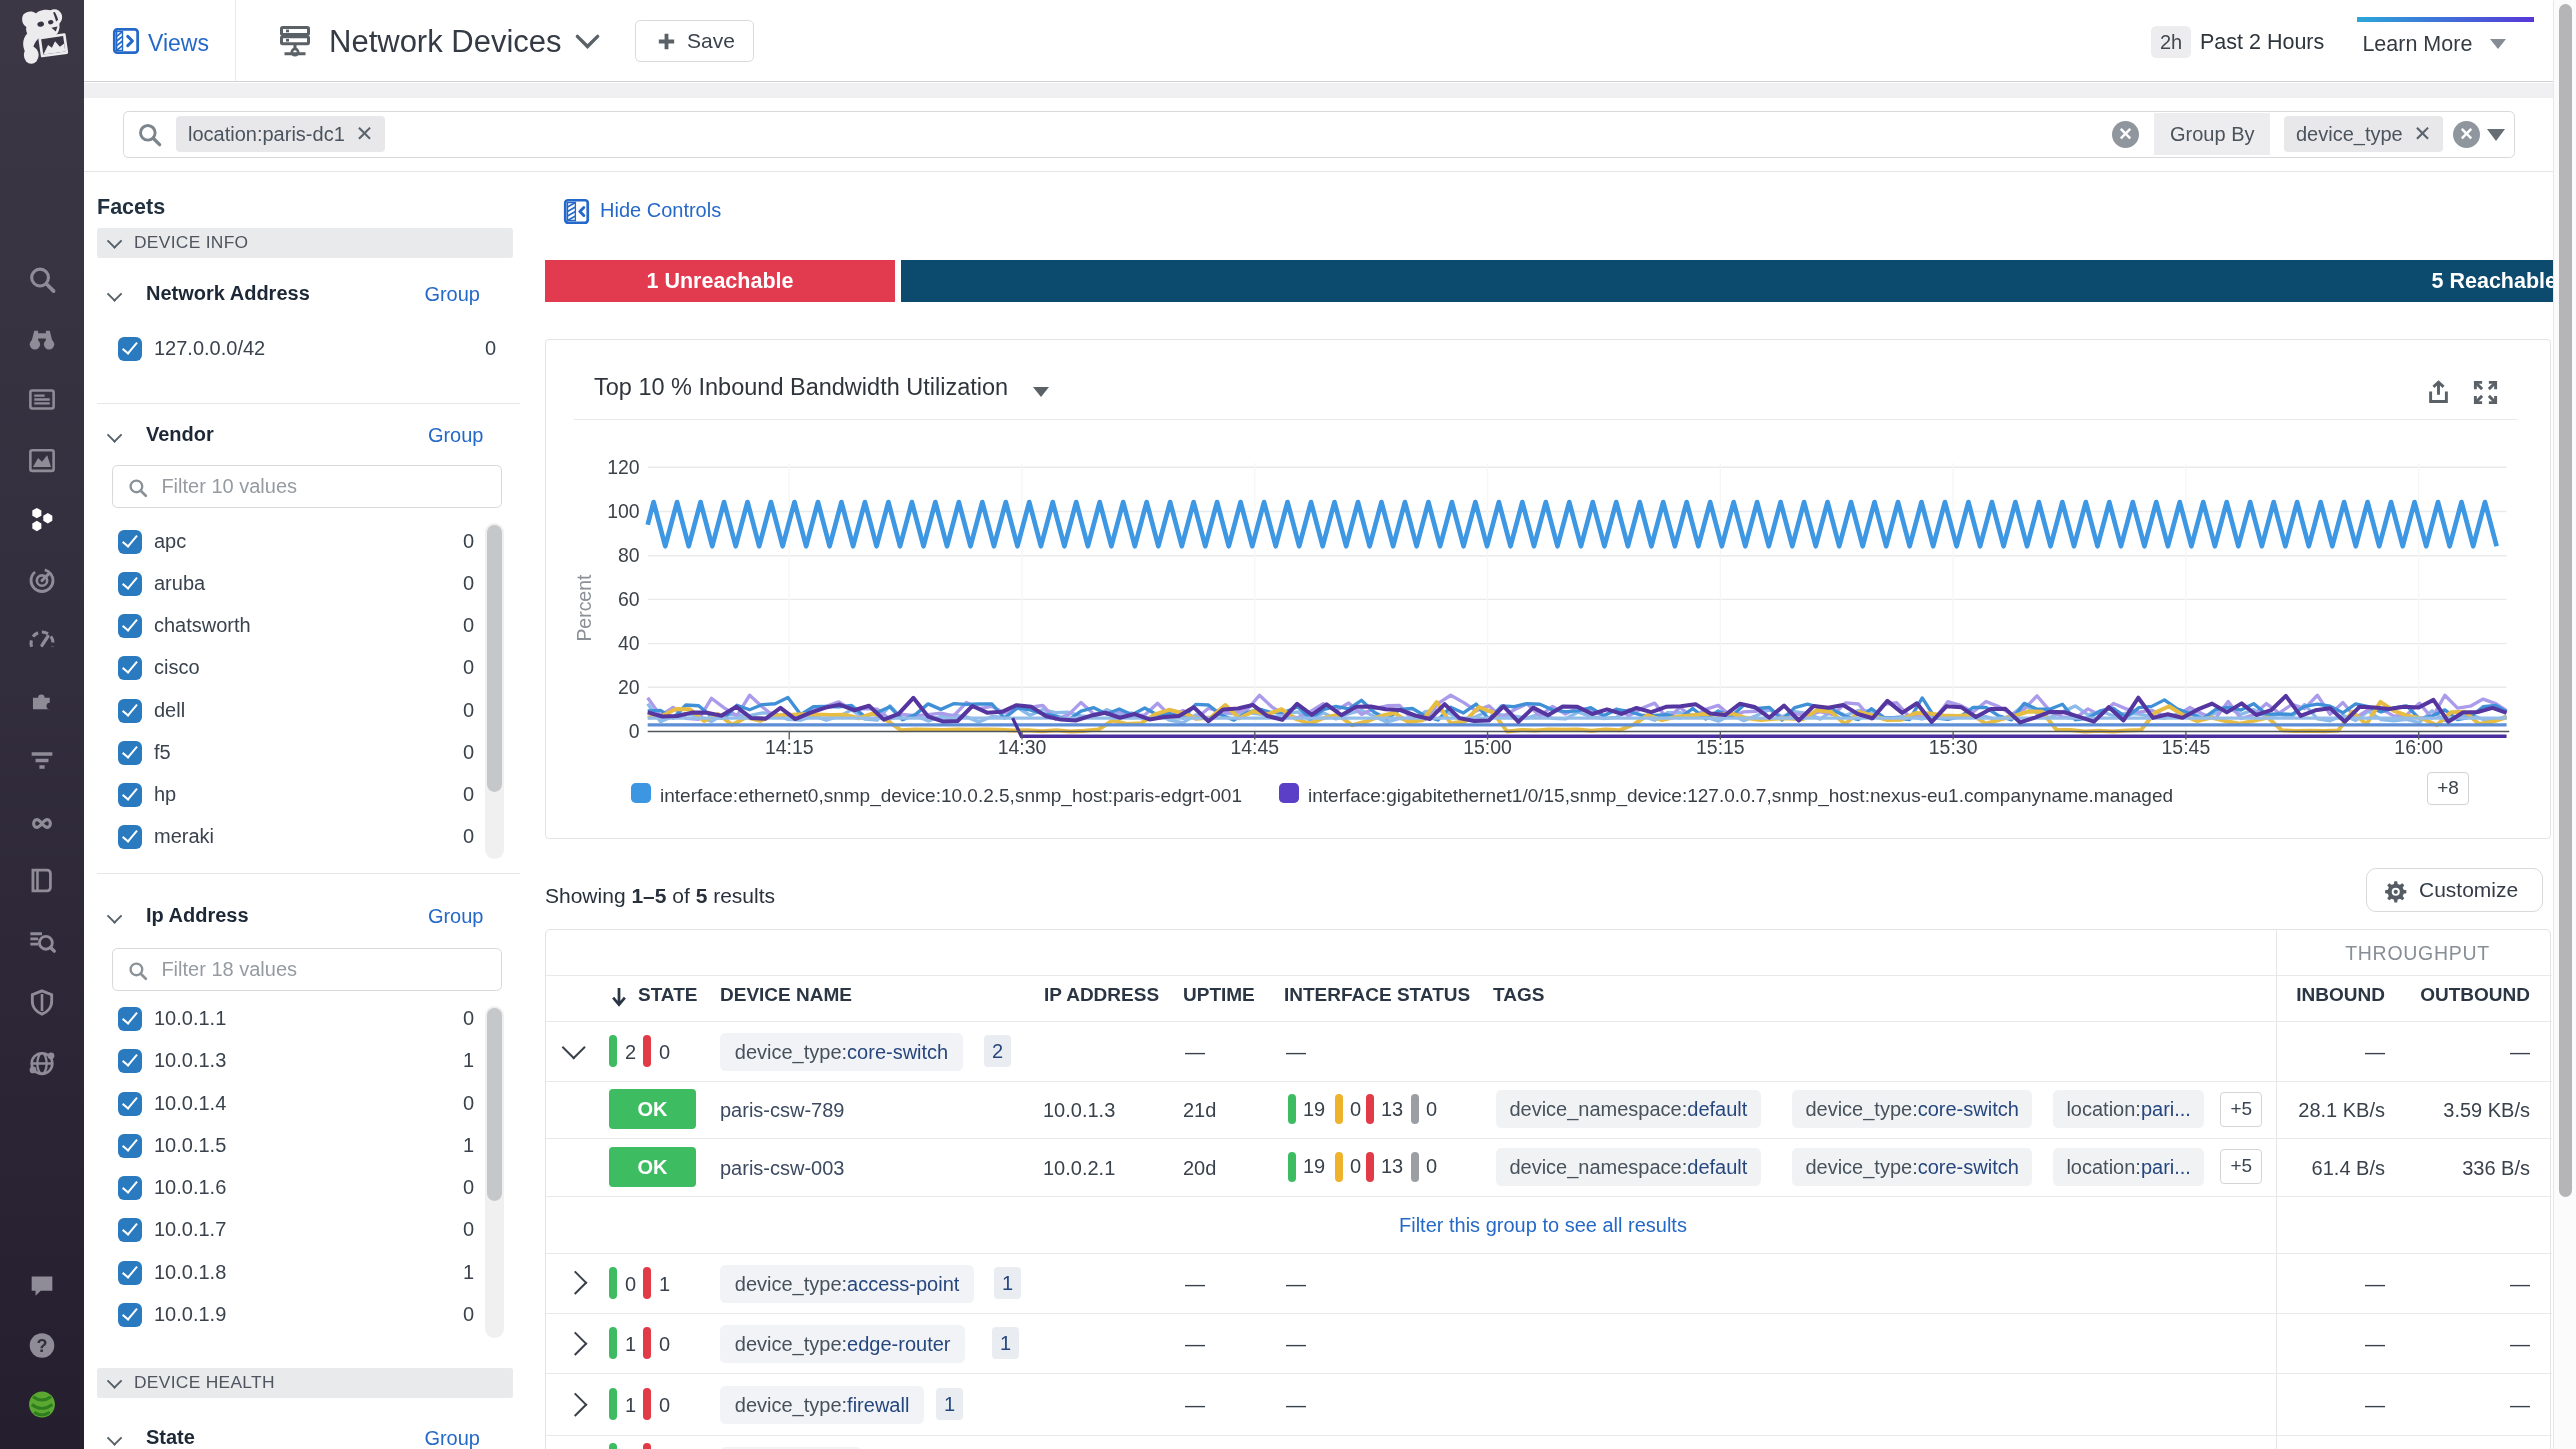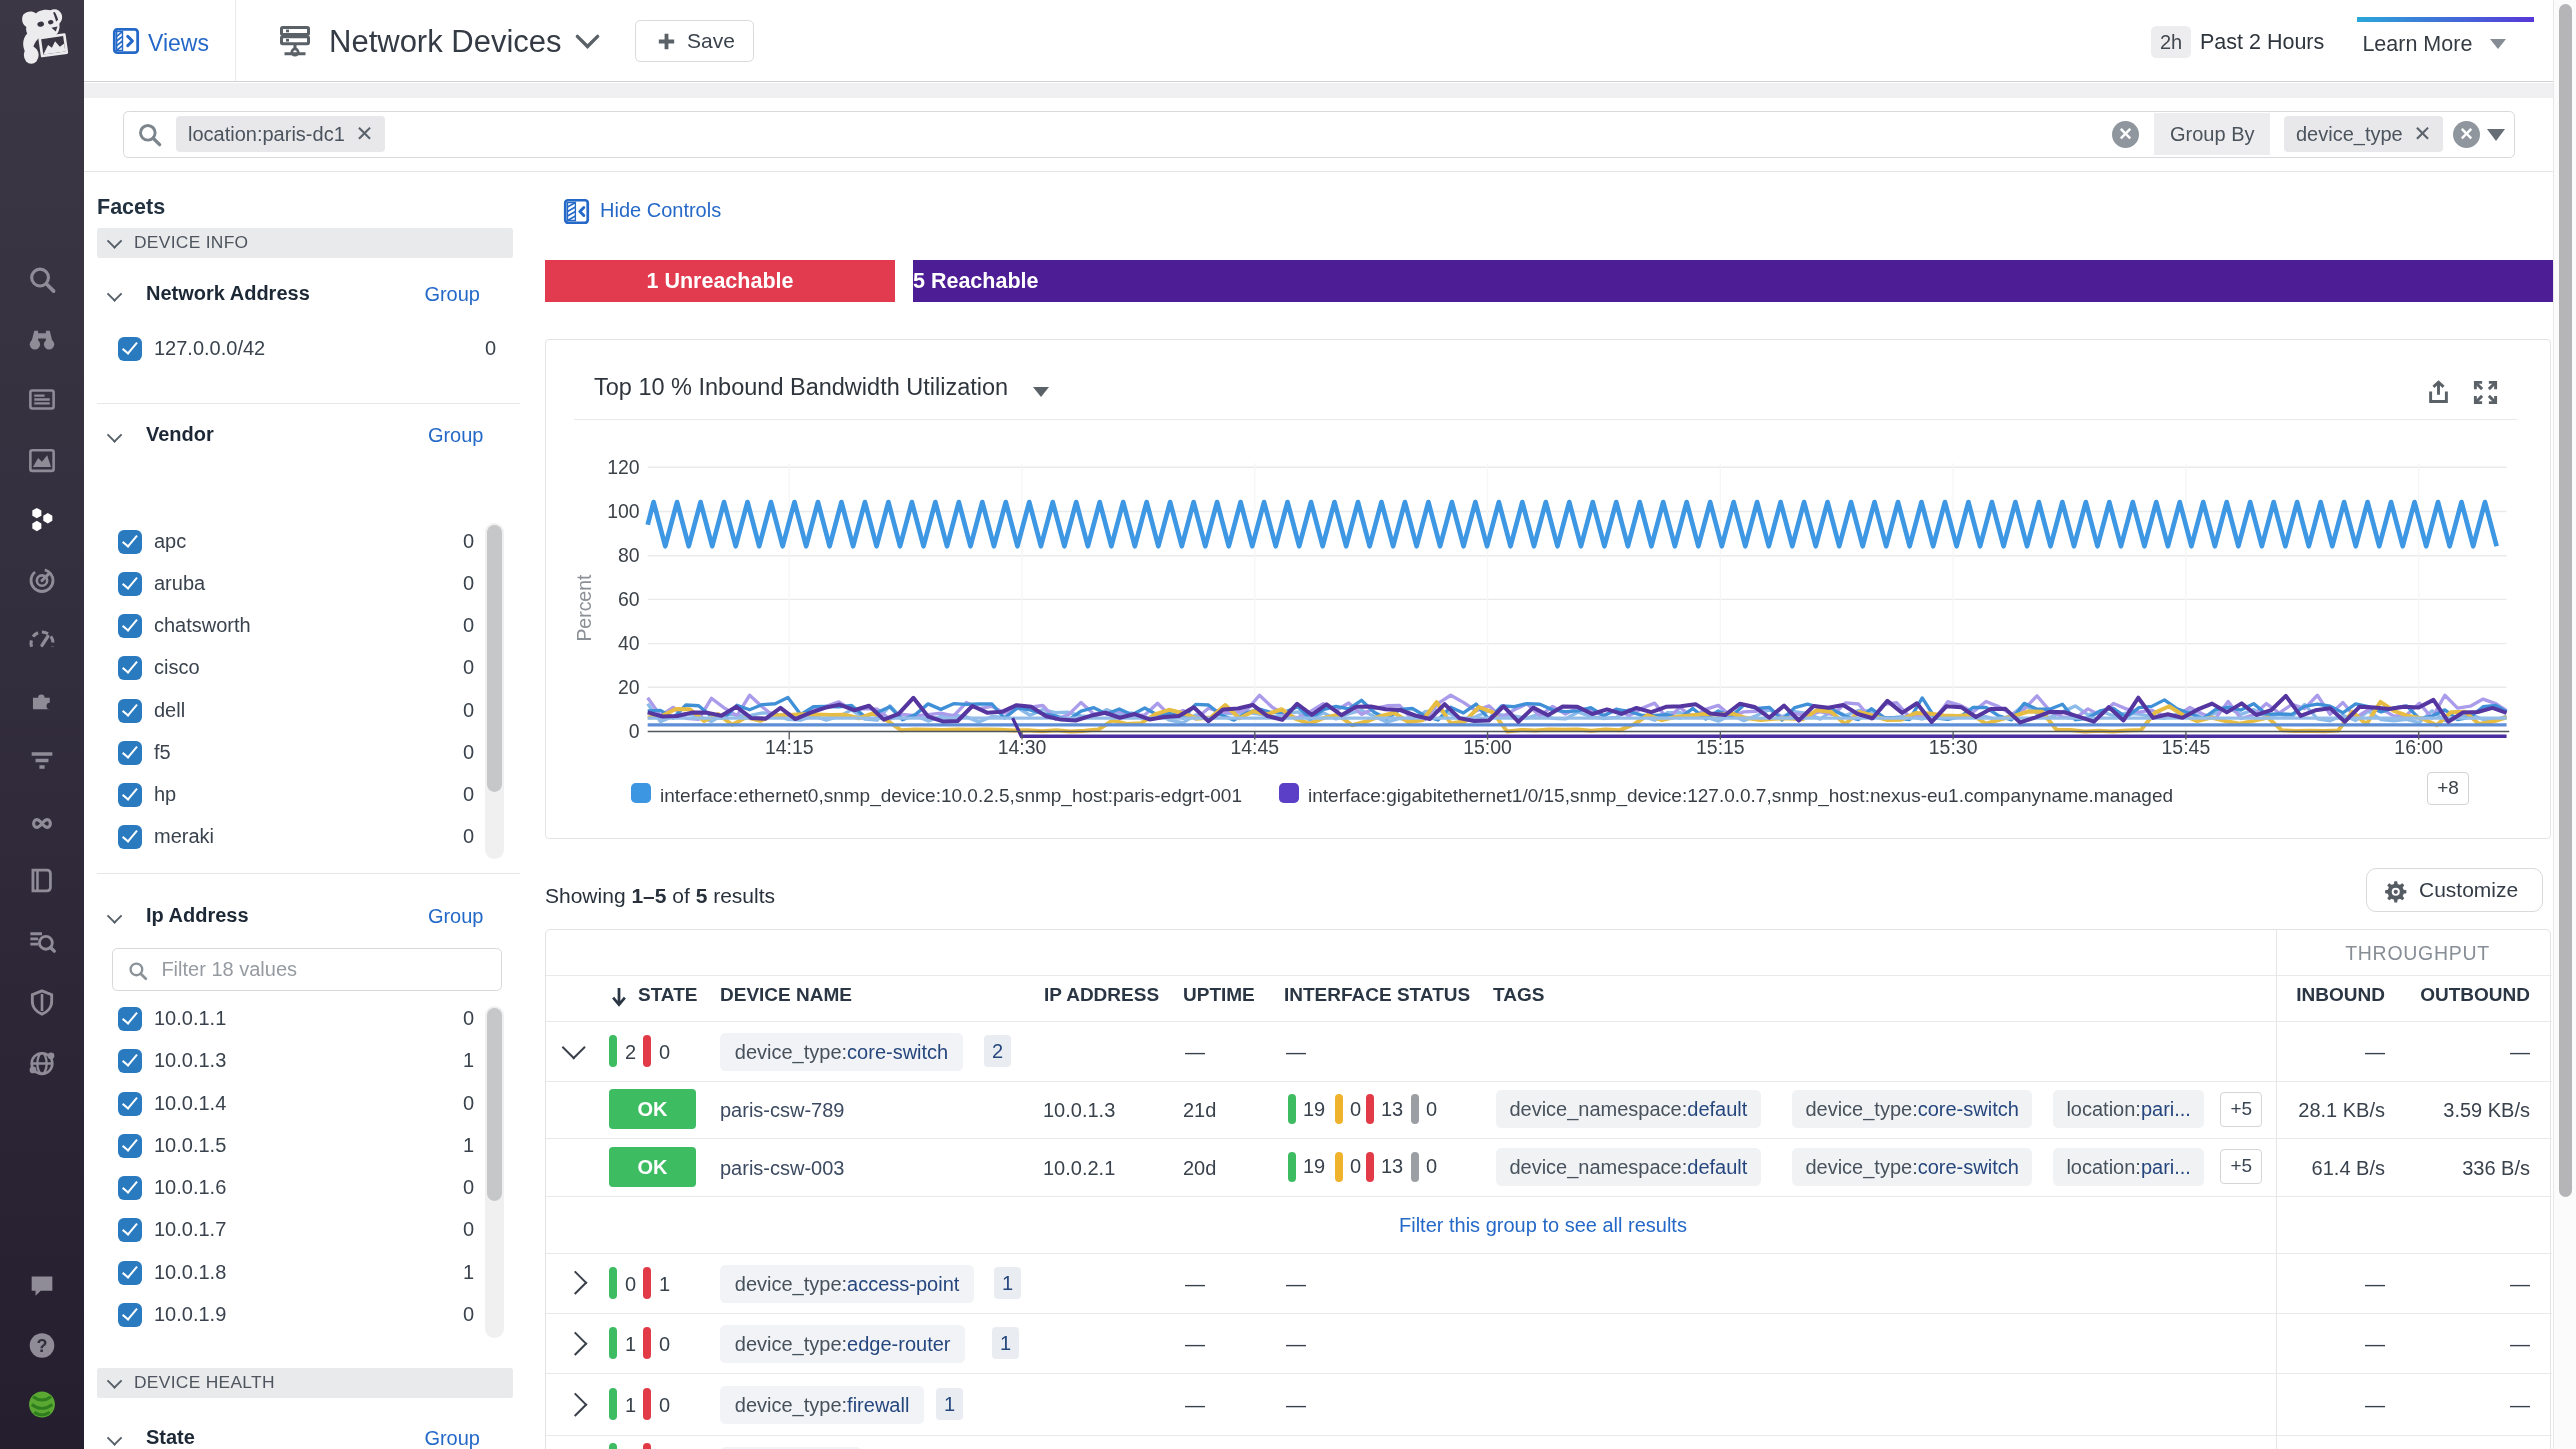--- a/index.html
+++ b/index.html
@@ -71,22 +71,22 @@
 .fscroll { position:absolute; left:388px; width:19px; background:#f0f0f1; border-radius:9.4px; }
 .fthumb { position:absolute; left:390px; width:14.8px; background:#c6c7c9; border-radius:7.4px; }
 
 
 #main { position:absolute; left:545px; top:173px; width:2006px; height:1276px; background:#fff; }
 #hidec { position:absolute; left:18px; top:25px; }
 #hidec span { position:absolute; left:55px; top:1.3px; font-size:20px; color:#2569c8; white-space:nowrap; }
 #statusbar { position:absolute; left:0; top:87px; width:2006px; height:42px; }
 #statusbar .red { position:absolute; left:0; top:0; width:350px; height:42px; background:#e23b50;
   color:#fff; font-weight:bold; font-size:21.5px; text-align:center; line-height:42px; }
-#statusbar .green { position:absolute; left:368px; top:0; width:1656px; height:42px; background:#4c1d95;
-  color:#fff; font-weight:bold; font-size:21.5px; text-align:left; line-height:42px; }
+#statusbar .green { position:absolute; left:356px; top:0; width:1656px; height:42px; background:#0c4a6e;
+  color:#fff; font-weight:bold; font-size:21.5px; text-align:right; line-height:42px; }
 #card { position:absolute; left:0; top:166px; width:2006px; height:500px; border:1.3px solid #e3e4e6;
   border-radius:4px; background:#fff; }
 #card .ctitle { position:absolute; left:48px; top:34px; font-size:23.5px; color:#2f353c; }
 #card .ccaret { position:absolute; left:487px; top:47px; width:0; height:0; border-left:8.7px solid transparent;
   border-right:8.7px solid transparent; border-top:10.7px solid #5a6167; }
 #card .cdiv { position:absolute; left:27.5px; top:79px; width:1943px; height:1.3px; background:#e8e9eb; }
 .axt { font-size:29px; fill:#3b4248; font-family:"Liberation Sans",sans-serif; }
 .axp { font-size:29px; fill:#8b9196; font-family:"Liberation Sans",sans-serif; }
 #chart { position:absolute; left:-545px; top:-339px; }
 .leg-sw { position:absolute; width:20px; height:20px; border-radius:4.7px; }
@@ -294,20 +294,27 @@
 <div class="cbrow" style="top:161px">
       <span class="cbx"></span>
       <span class="cbl">127.0.0.0/42</span>
       <span class="cbc" style="left:388px">0</span>
     </div>
 <div class="f-divider" style="top:230px"></div>
 <div class="f-head" style="top:250px">
       <span class="chev"></span>
       <span class="hname">Vendor</span>
       <span class="grp">Group</span>
+    </div>
+<div class="finput" style="top:292px">
+      <svg class="ic" style="position:absolute;left:13.4px;top:10.7px" width="21.5" height="21.5" viewBox="0 0 24 24">
+<circle cx="10.5" cy="10.5" r="6.5" fill="none" stroke="#8a9197" stroke-width="2.6"></circle>
+<line x1="15.3" y1="15.3" x2="21" y2="21" stroke="#8a9197" stroke-width="3" stroke-linecap="round"></line>
+      </svg>
+      <span class="ph">Filter 10 values</span>
     </div>
 <div class="cbrow" style="top:354px">
       <span class="cbx"></span>
       <span class="cbl">apc</span>
       <span class="cbc" style="left:366px">0</span>
     </div>
     <div class="cbrow" style="top:396px">
       <span class="cbx"></span>
       <span class="cbl">aruba</span>
       <span class="cbc" style="left:366px">0</span>

